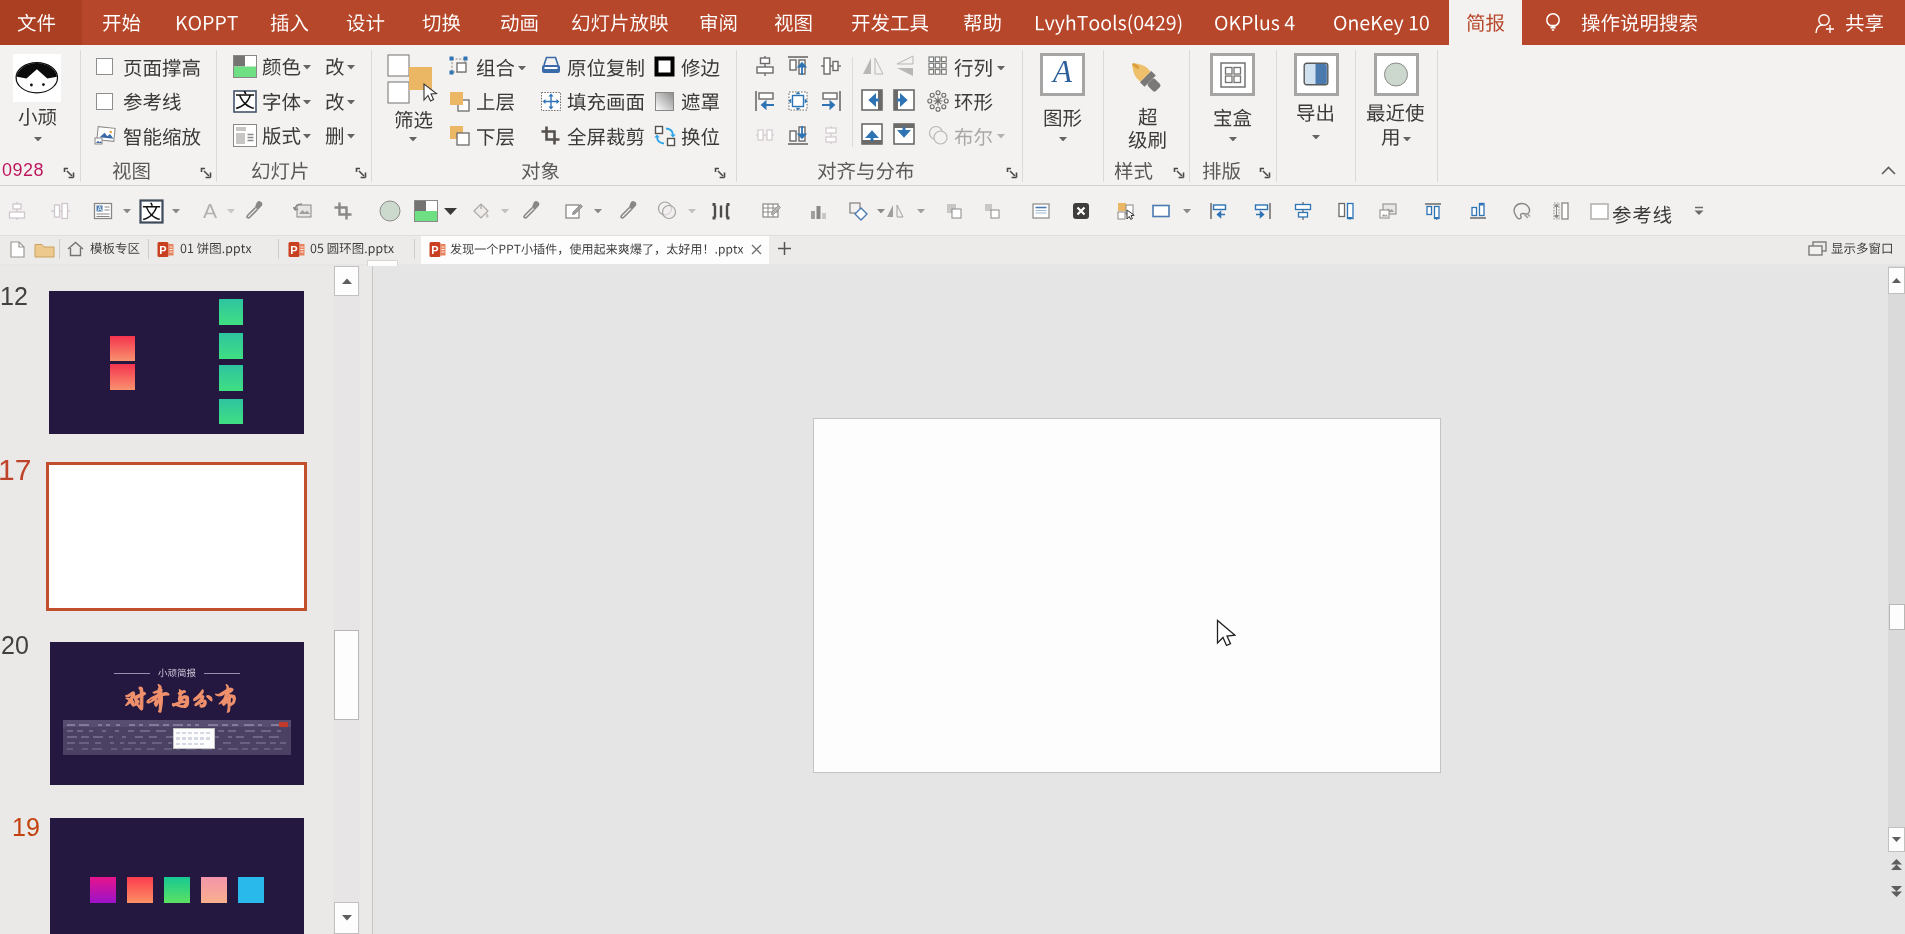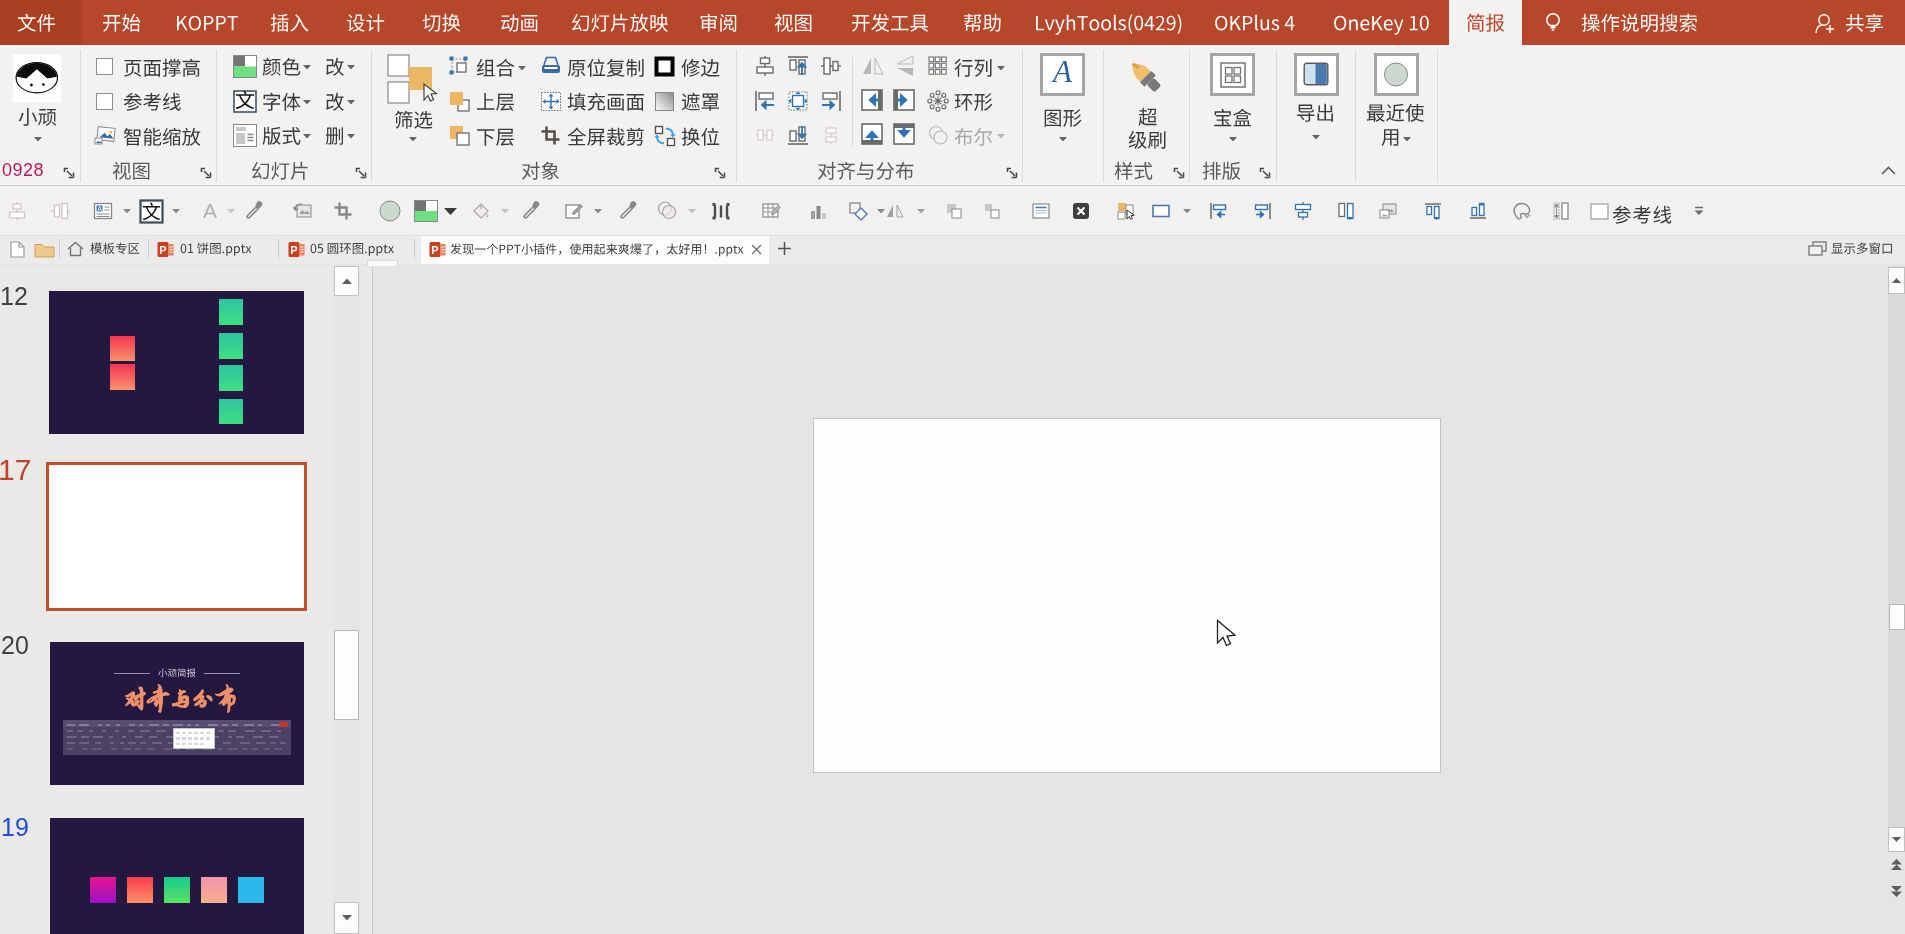--- a/index.html
+++ b/index.html
@@ -891,21 +891,21 @@
     <div style="position:absolute;left:229px;top:79.5px;width:9px;height:5px;background:#c0392b"></div>
   </div>
 <div style="position:absolute;left:1px;top:630.5px;font:normal 25px 'Liberation Sans',sans-serif;color:#414141;letter-spacing:0;white-space:nowrap">20</div>
 <div style="position:absolute;left:50px;top:818px;width:254px;height:143px;background:#241740;overflow:hidden">
     <div style="position:absolute;left:40px;top:59px;width:26px;height:26px;background:linear-gradient(#e6148c,#9b13c9)"></div>
     <div style="position:absolute;left:77px;top:59px;width:26px;height:26px;background:linear-gradient(#fb3c4d,#fd9064)"></div>
     <div style="position:absolute;left:114px;top:59px;width:26px;height:26px;background:linear-gradient(#16c993,#5ce162)"></div>
     <div style="position:absolute;left:151px;top:59px;width:26px;height:26px;background:linear-gradient(#f395ab,#f8b08c)"></div>
     <div style="position:absolute;left:188px;top:59px;width:26px;height:26px;background:linear-gradient(#29b9ea,#29b9ea)"></div>
   </div>
-<div style="position:absolute;left:1px;top:812.5px;font:normal 25px 'Liberation Sans',sans-serif;color:#1d4ed8;letter-spacing:0;white-space:nowrap">19</div>
+<div style="position:absolute;left:12px;top:812.5px;font:normal 25px 'Liberation Sans',sans-serif;color:#c2410c;letter-spacing:0;white-space:nowrap">19</div>
 <div style="position:absolute;left:333px;top:266px;width:27px;height:668px;background:#e7e5e5"></div>
 <div style="position:absolute;left:334px;top:266px;width:25px;height:30px;background:#fdfdfd;border:1px solid #c3c1c0"></div>
 <svg style="position:absolute;left:341px;top:277px" width="12" height="8">
     <path d="M1 7 L6 1.5 L11 7Z" fill="#5f5e5e"></path>
   </svg>
 <div style="position:absolute;left:334px;top:630px;width:25px;height:90px;background:#fdfdfd;border:1px solid #b9b7b6"></div>
 <div style="position:absolute;left:334px;top:902px;width:25px;height:32px;background:#fdfdfd;border:1px solid #c3c1c0"></div>
 <svg style="position:absolute;left:341px;top:914px" width="12" height="8">
     <path d="M1 1 L6 6.5 L11 1Z" fill="#5f5e5e"></path>
   </svg>

